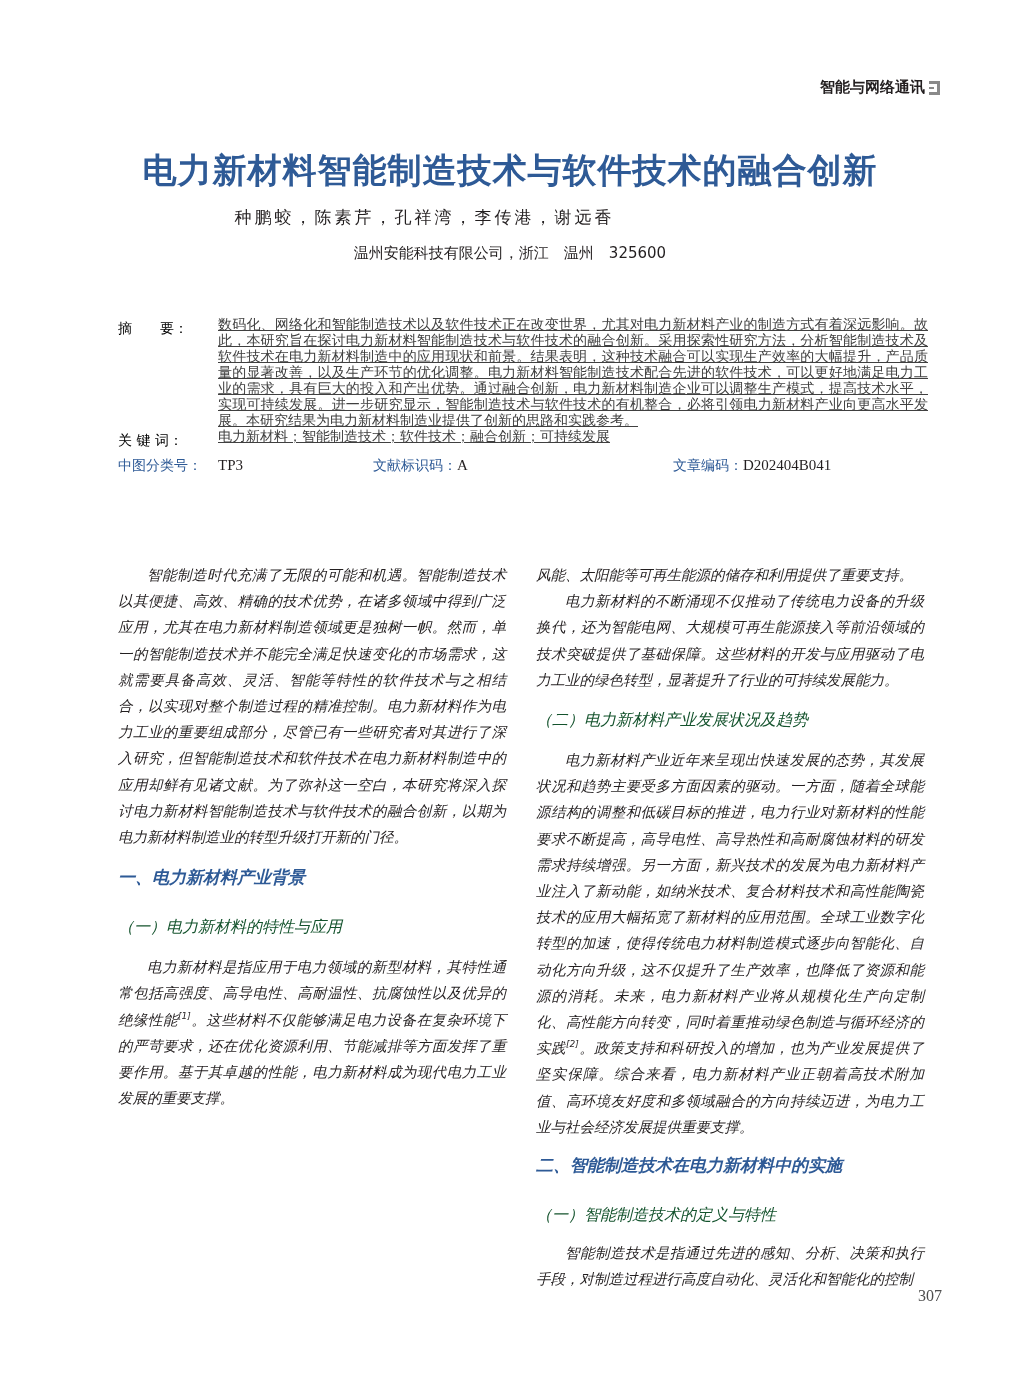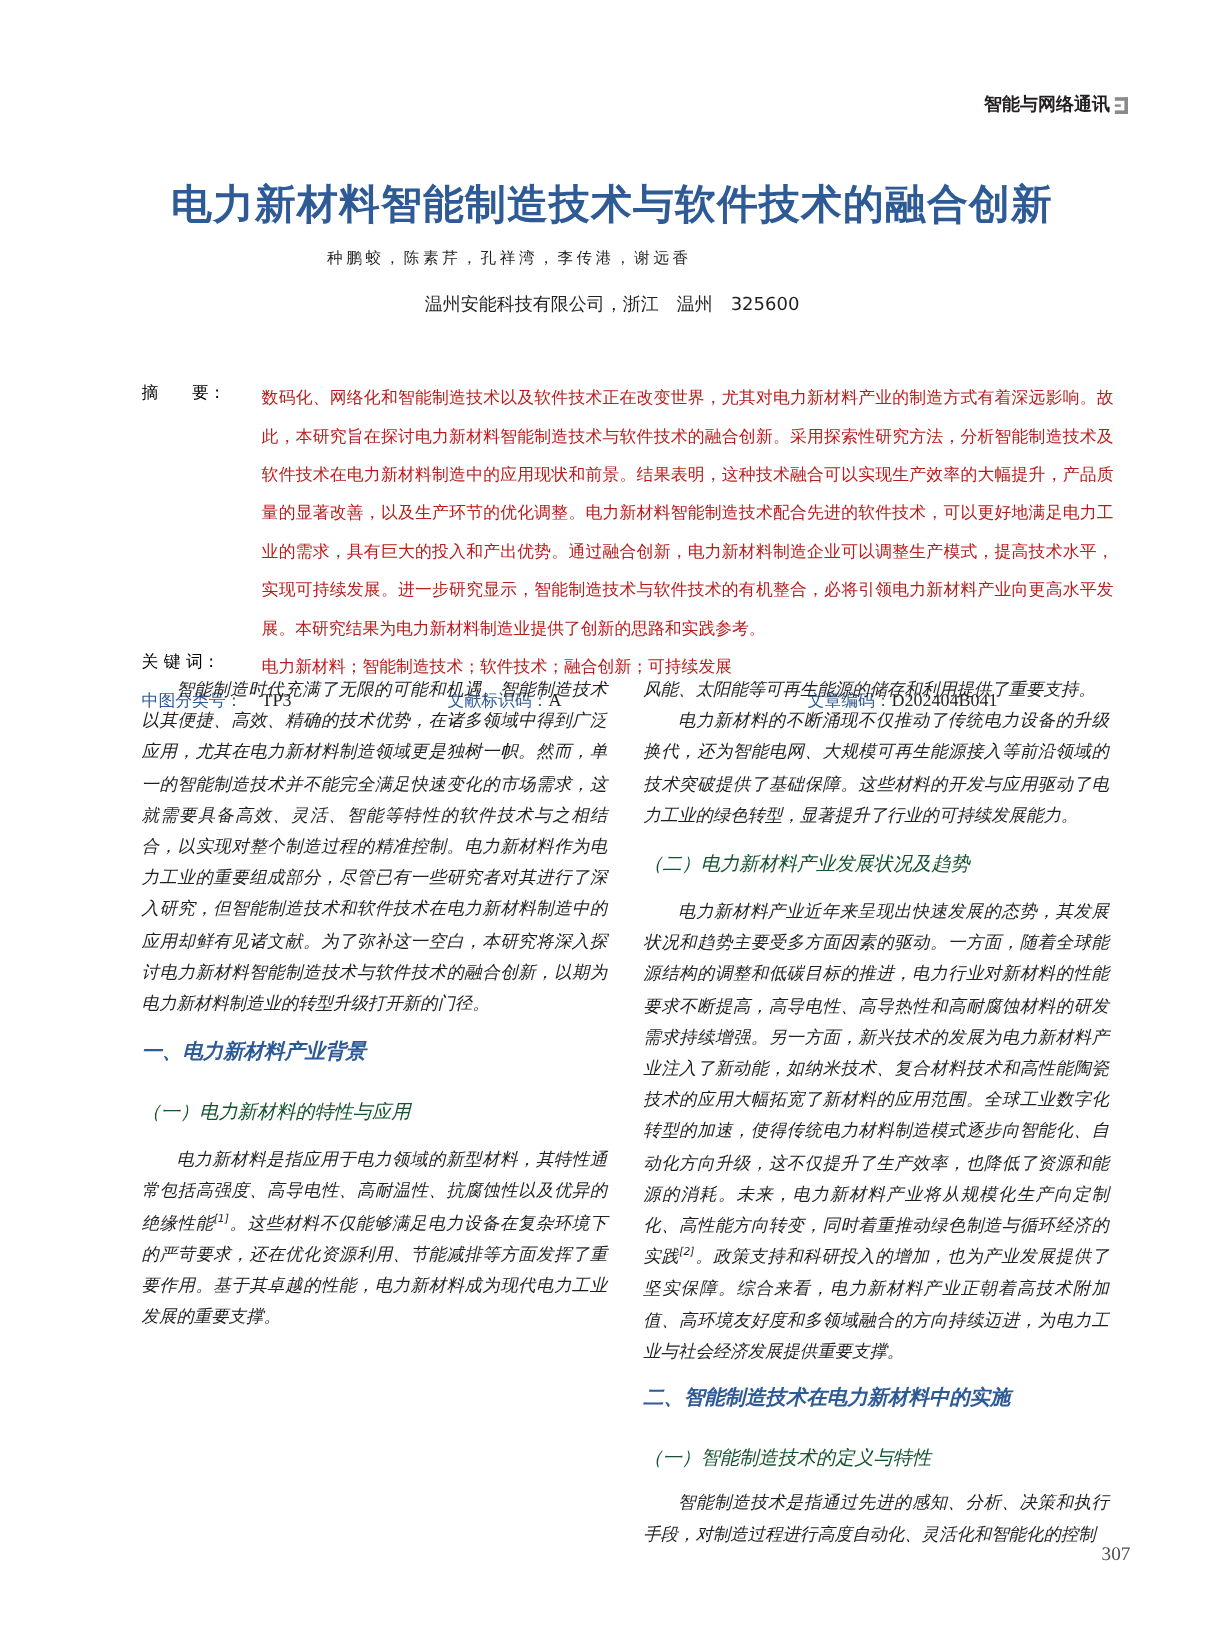--- a/index.html
+++ b/index.html
@@ -21,36 +21,36 @@
   .journal-mark::after {
     content: ""; position: absolute; left: 0; top: 3px; width: 5px; height: 2px; background: #8a8a8a;
   }
   .title {
     position: absolute; top: 148px; left: 0; width: 1020px; text-align: center;
     font-size: 34px; font-weight: bold; color: #2e5a96; letter-spacing: 1px;
     font-family: "DejaVu Sans", sans-serif;
   }
   .authors {
     position: absolute; top: 206px; left: 0; width: 849px; text-align: center;
-    font-size: 13px; color: #231f20; letter-spacing: 3px;
+    font-size: 17px; color: #231f20; letter-spacing: 3px;
     font-family: "DejaVu Serif", serif;
   }
   .affiliation {
     position: absolute; top: 244px; left: 0; width: 1020px; text-align: center;
     font-size: 15px; color: #231f20;
   }
   .abstract-block { position: absolute; top: 316px; left: 118px; width: 810px; }
   .abs-row { display: flex; }
   .abs-label {
     width: 100px; flex: 0 0 100px; color: #000000; font-size: 14px; line-height: 24.5px;
     white-space: pre;
   }
   .abs-text {
-    flex: 1; font-size: 14px; line-height: 32px; text-align: justify;
-    font-family: "DejaVu Serif", serif; color: #b91c1c;
+    flex: 1; font-size: 14px; line-height: 16px; text-align: justify;
+    font-family: "DejaVu Serif", serif; color: #404040; text-decoration: underline;
   }
   .meta-row { display: flex; font-size: 14px; line-height: 24px; margin-top: 0; }
   .meta-item { display: flex; }
   .meta-label { color: #2e5a96; white-space: pre; }
   .meta-value { font-family: "Liberation Serif", serif; font-size: 15px; }
   .col { position: absolute; top: 562px; width: 388px; font-size: 14.5px; line-height: 26.2px; color: #231f20; font-style: italic; }
   .col-left { left: 118px; }
   .col-right { left: 536px; }
   .para { text-indent: 2em; text-align: justify; margin: 0; }
   .para.noindent { text-indent: 0; }

